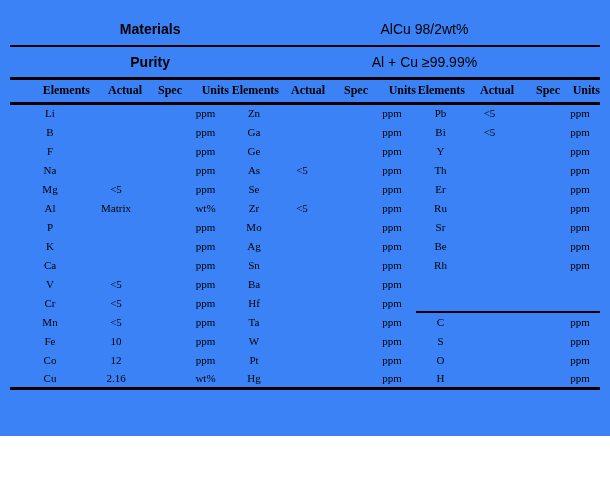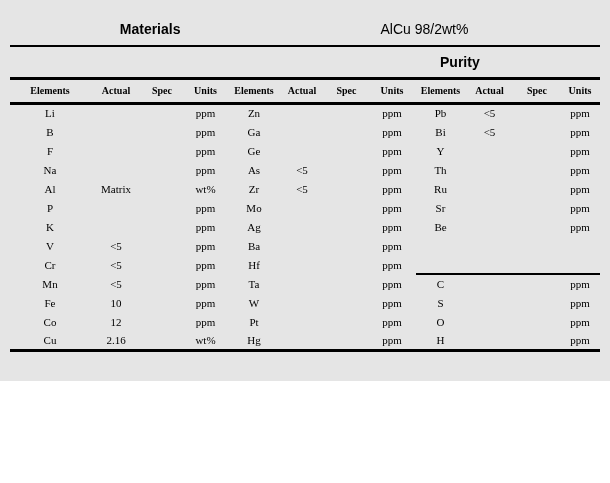--- a/index.html
+++ b/index.html
@@ -3,43 +3,43 @@
 <meta charset="utf-8">
 <style>
   * { margin: 0; padding: 0; box-sizing: border-box; }
   html, body { background: #ffffff; }
   body {
     width: 610px; height: 483px;
     font-family: "Liberation Serif", serif;
     color: #000000;
     overflow: hidden;
   }
-  .sheet { position: relative; width: 610px; height: 381px; background: #e5e5e5; padding-left: 36px; }
+  .sheet { position: relative; width: 610px; height: 436px; background: #3b82f6; padding-left: 36px; }
   .table-wrap { position: absolute; left: 10px; top: 0; width: 590px; }
 
   
   .top-row { display: flex; font-family: "Liberation Sans", sans-serif; font-size: 14px; }
   .top-row .cell-label {
     width: 47.5%; display: flex; justify-content: center; align-items: center;
     font-weight: bold;
   }
   .top-row .cell-value {
     width: 45.5%; display: flex; justify-content: center; align-items: center;
   }
   .materials-row { height: 47px; padding-top: 13px; border-bottom: 2px solid #000; }
-  .purity-row   { height: 33px; border-bottom: 3px solid #000; justify-content: flex-end; }
+  .purity-row   { height: 33px; border-bottom: 3px solid #000; }
 
   
   table.elements {
     width: 590px; border-collapse: collapse; table-layout: fixed;
     border-bottom: 3px solid #000;
   }
   table.elements thead th {
     height: 23px; border-bottom: 3px solid #000;
-    font-size: 10px; font-weight: bold; text-align: center; vertical-align: middle;
+    font-size: 12px; font-weight: bold; text-align: right; vertical-align: middle;
     white-space: nowrap; overflow: hidden;
   }
   table.elements tbody td {
     height: 19px; font-size: 11px; text-align: center; vertical-align: middle;
     white-space: nowrap; overflow: hidden;
   }
   table.elements td.sep-top { border-top: 2px solid #000; }
 </style>
 </head>
 <body>
@@ -47,20 +47,21 @@
 <div class="sheet">
   <div class="table-wrap">
 
     <div class="top-row materials-row">
       <div class="cell-label">Materials</div>
       <div class="cell-value">AlCu 98/2wt%</div>
     </div>
 
     <div class="top-row purity-row">
       <div class="cell-label">Purity</div>
+      <div class="cell-value">Al + Cu ≥99.99%</div>
     </div>
 
     <table class="elements">
       <colgroup>
         <col style="width:80px">
           <col style="width:52px">
           <col style="width:40px">
           <col style="width:47px">
         <col style="width:50px">
           <col style="width:46px">
@@ -138,20 +139,34 @@
             <td>As</td>
             <td>&lt;5</td>
             <td></td>
             <td>ppm</td>
             <td>Th</td>
             <td></td>
             <td></td>
             <td>ppm</td>
           </tr>
           <tr>
+            <td>Mg</td>
+            <td>&lt;5</td>
+            <td></td>
+            <td>ppm</td>
+            <td>Se</td>
+            <td></td>
+            <td></td>
+            <td>ppm</td>
+            <td>Er</td>
+            <td></td>
+            <td></td>
+            <td>ppm</td>
+          </tr>
+          <tr>
             <td>Al</td>
             <td>Matrix</td>
             <td></td>
             <td>wt%</td>
             <td>Zr</td>
             <td>&lt;5</td>
             <td></td>
             <td>ppm</td>
             <td>Ru</td>
             <td></td>
@@ -175,20 +190,34 @@
           <tr>
             <td>K</td>
             <td></td>
             <td></td>
             <td>ppm</td>
             <td>Ag</td>
             <td></td>
             <td></td>
             <td>ppm</td>
             <td>Be</td>
+            <td></td>
+            <td></td>
+            <td>ppm</td>
+          </tr>
+          <tr>
+            <td>Ca</td>
+            <td></td>
+            <td></td>
+            <td>ppm</td>
+            <td>Sn</td>
+            <td></td>
+            <td></td>
+            <td>ppm</td>
+            <td>Rh</td>
             <td></td>
             <td></td>
             <td>ppm</td>
           </tr>
           <tr>
             <td>V</td>
             <td>&lt;5</td>
             <td></td>
             <td>ppm</td>
             <td>Ba</td>

